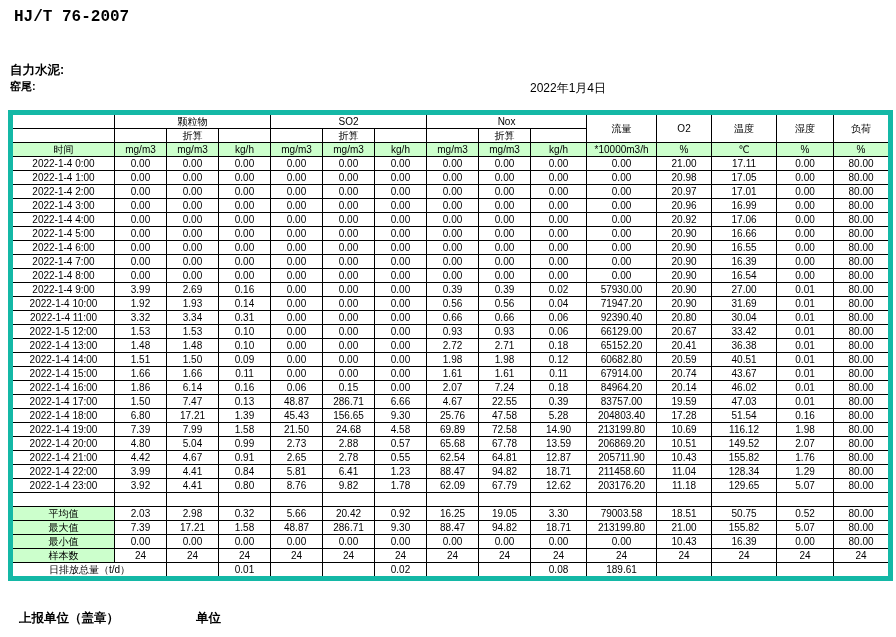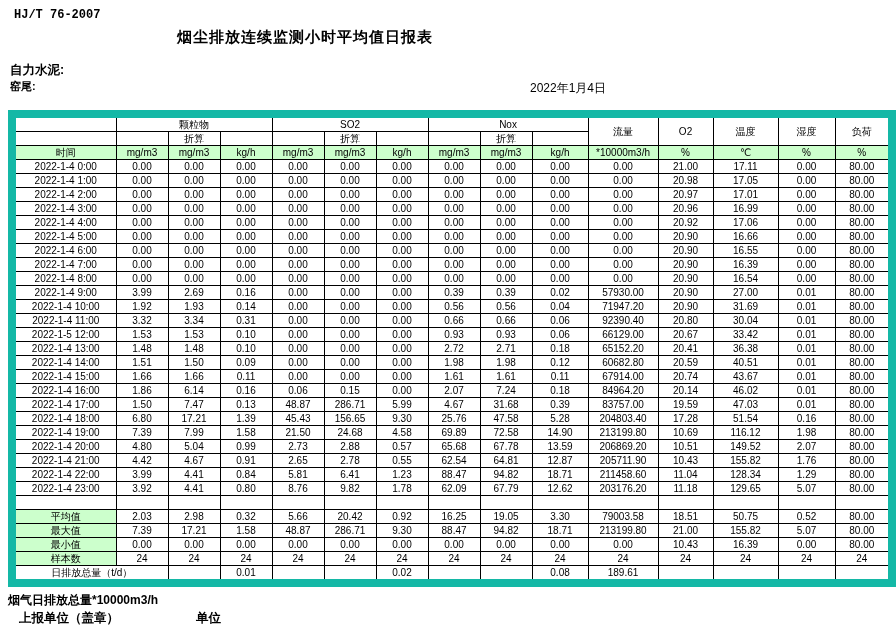--- a/index.html
+++ b/index.html
@@ -1,44 +1,43 @@
 <!DOCTYPE html>
 <html><head>
 <meta charset="utf-8">
 <style>
   html,body{margin:0;padding:0;background:#fff;}
   #page{position:relative;width:896px;height:637px;background:#ffffff;
         font-family:"Liberation Sans","DejaVu Sans",sans-serif;color:#000;overflow:hidden;}
-  .doc-code{position:absolute;left:14px;top:8px;font-size:12px;font-weight:bold;
+  .doc-code{position:absolute;left:14px;top:8px;font-size:16px;font-weight:bold;
             font-family:"Liberation Mono","DejaVu Sans Mono",monospace;}
   .title{position:absolute;left:0;top:28px;width:610px;text-align:center;
          font-size:15px;font-weight:bold;letter-spacing:1px;}
   .company{position:absolute;left:10px;top:62px;font-size:12.5px;font-weight:bold;}
   .station{position:absolute;left:10px;top:79px;font-size:11px;font-weight:bold;}
   .date{position:absolute;left:530px;top:80px;font-size:12px;}
   table.report{position:absolute;left:8px;top:110px;width:881px;border-collapse:collapse;
-               table-layout:fixed;border:8px solid #14b8a6;}
+               table-layout:fixed;border:5px solid #14b8a6;}
   table.report td{border:1px solid #000;padding:0;text-align:center;vertical-align:middle;
                   font-size:10px;height:13px;line-height:12px;overflow:hidden;white-space:nowrap;}
   td.hcn{font-size:12px;height:13px;}
   td.unit{font-size:10.5px;}
   .green{background:#ccffcc;}
   td.lbl{font-size:11.5px;margin-left:15px;}
   td.time-td{font-size:10.5px;}
   td.total-lbl{text-align:left;font-size:11.5px;padding-left:2px;margin-left:11px;}
   .foot1{position:absolute;left:8px;top:592px;font-size:12px;font-weight:bold;}
   .foot2a{position:absolute;left:19px;top:610px;font-size:12.5px;font-weight:bold;}
   .foot2b{position:absolute;left:196px;top:610px;font-size:12.5px;font-weight:bold;}
 </style>
 </head>
 <body>
 
 <div id="page">
   <div class="doc-code">HJ/T  76-2007</div>
-  <div class="title">烟尘排放连续监测小时平均值日报表</div>
   <div class="company">自力水泥:</div>
   <div class="station">窑尾:</div>
   <div class="date">2022年1月4日</div>
 
   <table class="report">
     <colgroup>
       <col style="width:104px">
         <col style="width:52px">
         <col style="width:52px">
         <col style="width:52px">
@@ -386,23 +385,23 @@
           <td>0.01</td>
           <td>80.00</td>
         </tr>
         <tr>
           <td class="time-td">2022-1-4 17:00</td>
           <td>1.50</td>
           <td>7.47</td>
           <td>0.13</td>
           <td>48.87</td>
           <td>286.71</td>
-          <td>5.99</td>
+          <td>6.66</td>
           <td>4.67</td>
-          <td>31.68</td>
+          <td>22.55</td>
           <td>0.39</td>
           <td>83757.00</td>
           <td>19.59</td>
           <td>47.03</td>
           <td>0.01</td>
           <td>80.00</td>
         </tr>
         <tr>
           <td class="time-td">2022-1-4 18:00</td>
           <td>6.80</td>
@@ -602,16 +601,15 @@
           <td>0.08</td>
           <td>189.61</td>
           <td></td>
           <td></td>
           <td></td>
           <td></td>
         </tr>
       </tbody>
   </table>
 
-  <div class="foot1">烟气日排放总量*10000m3/h</div>
   <div class="foot2a">上报单位（盖章）</div>
   <div class="foot2b">单位</div>
 </div>
 
 </body></html>

